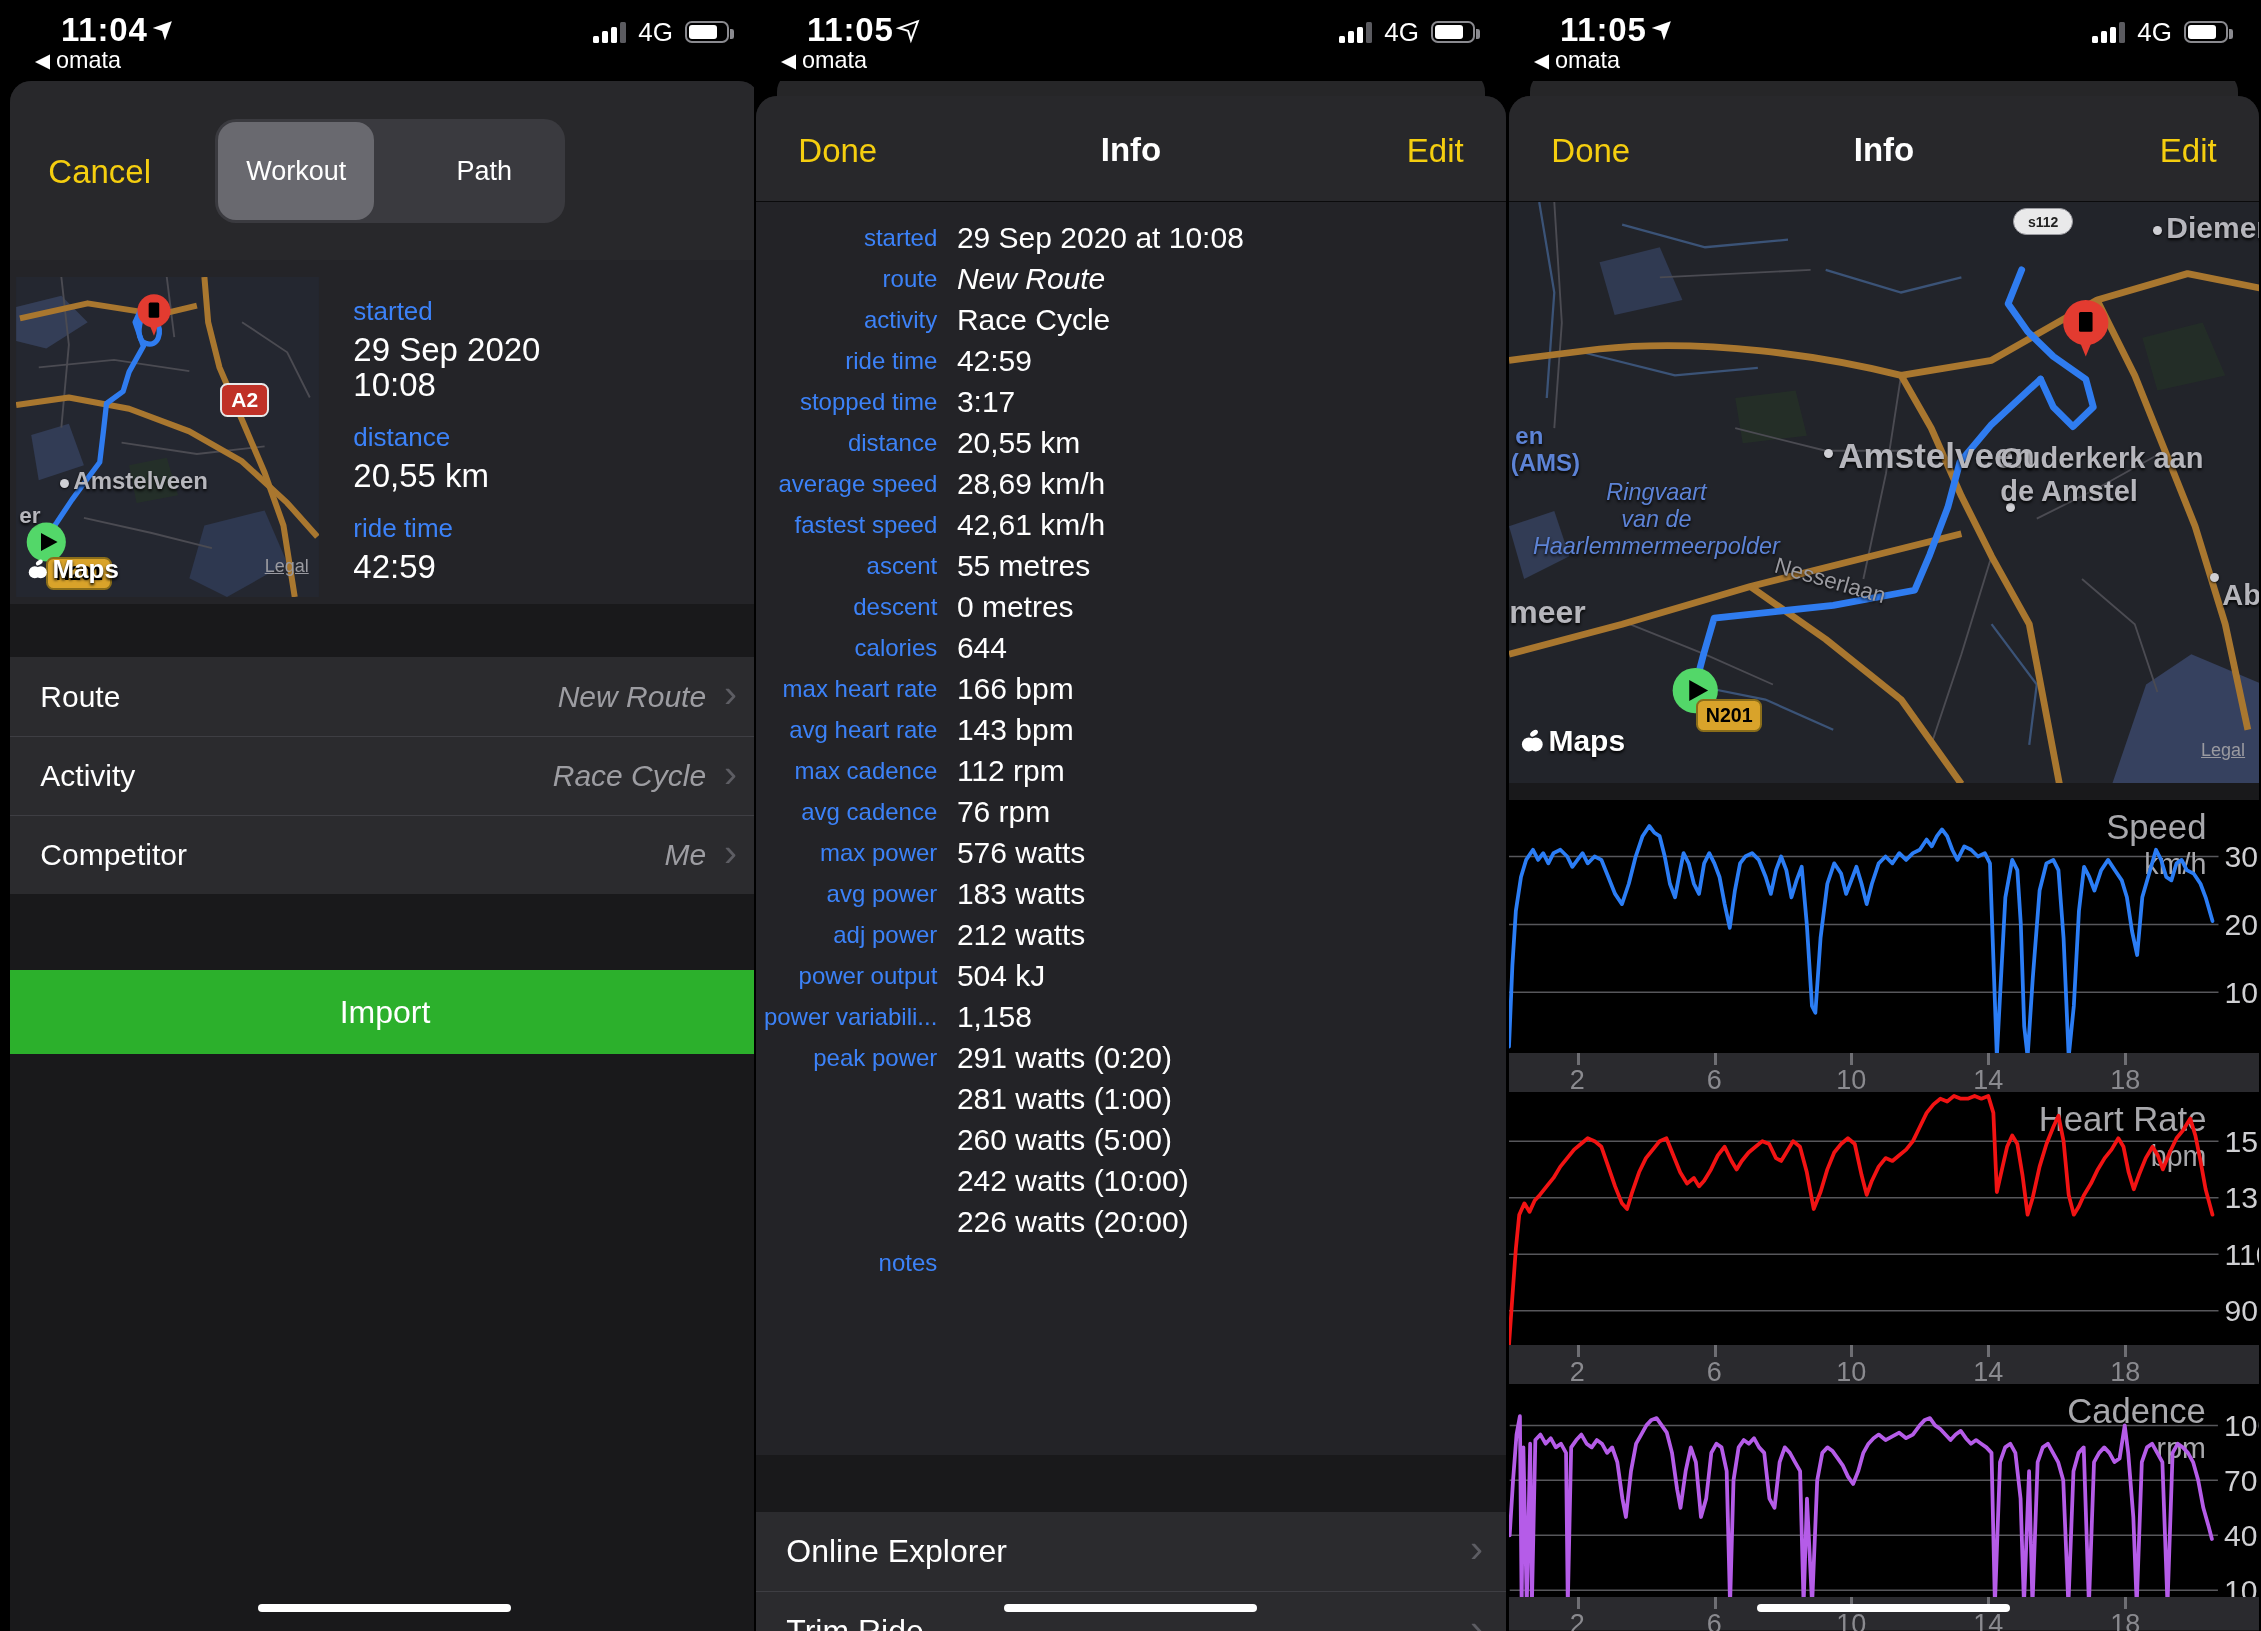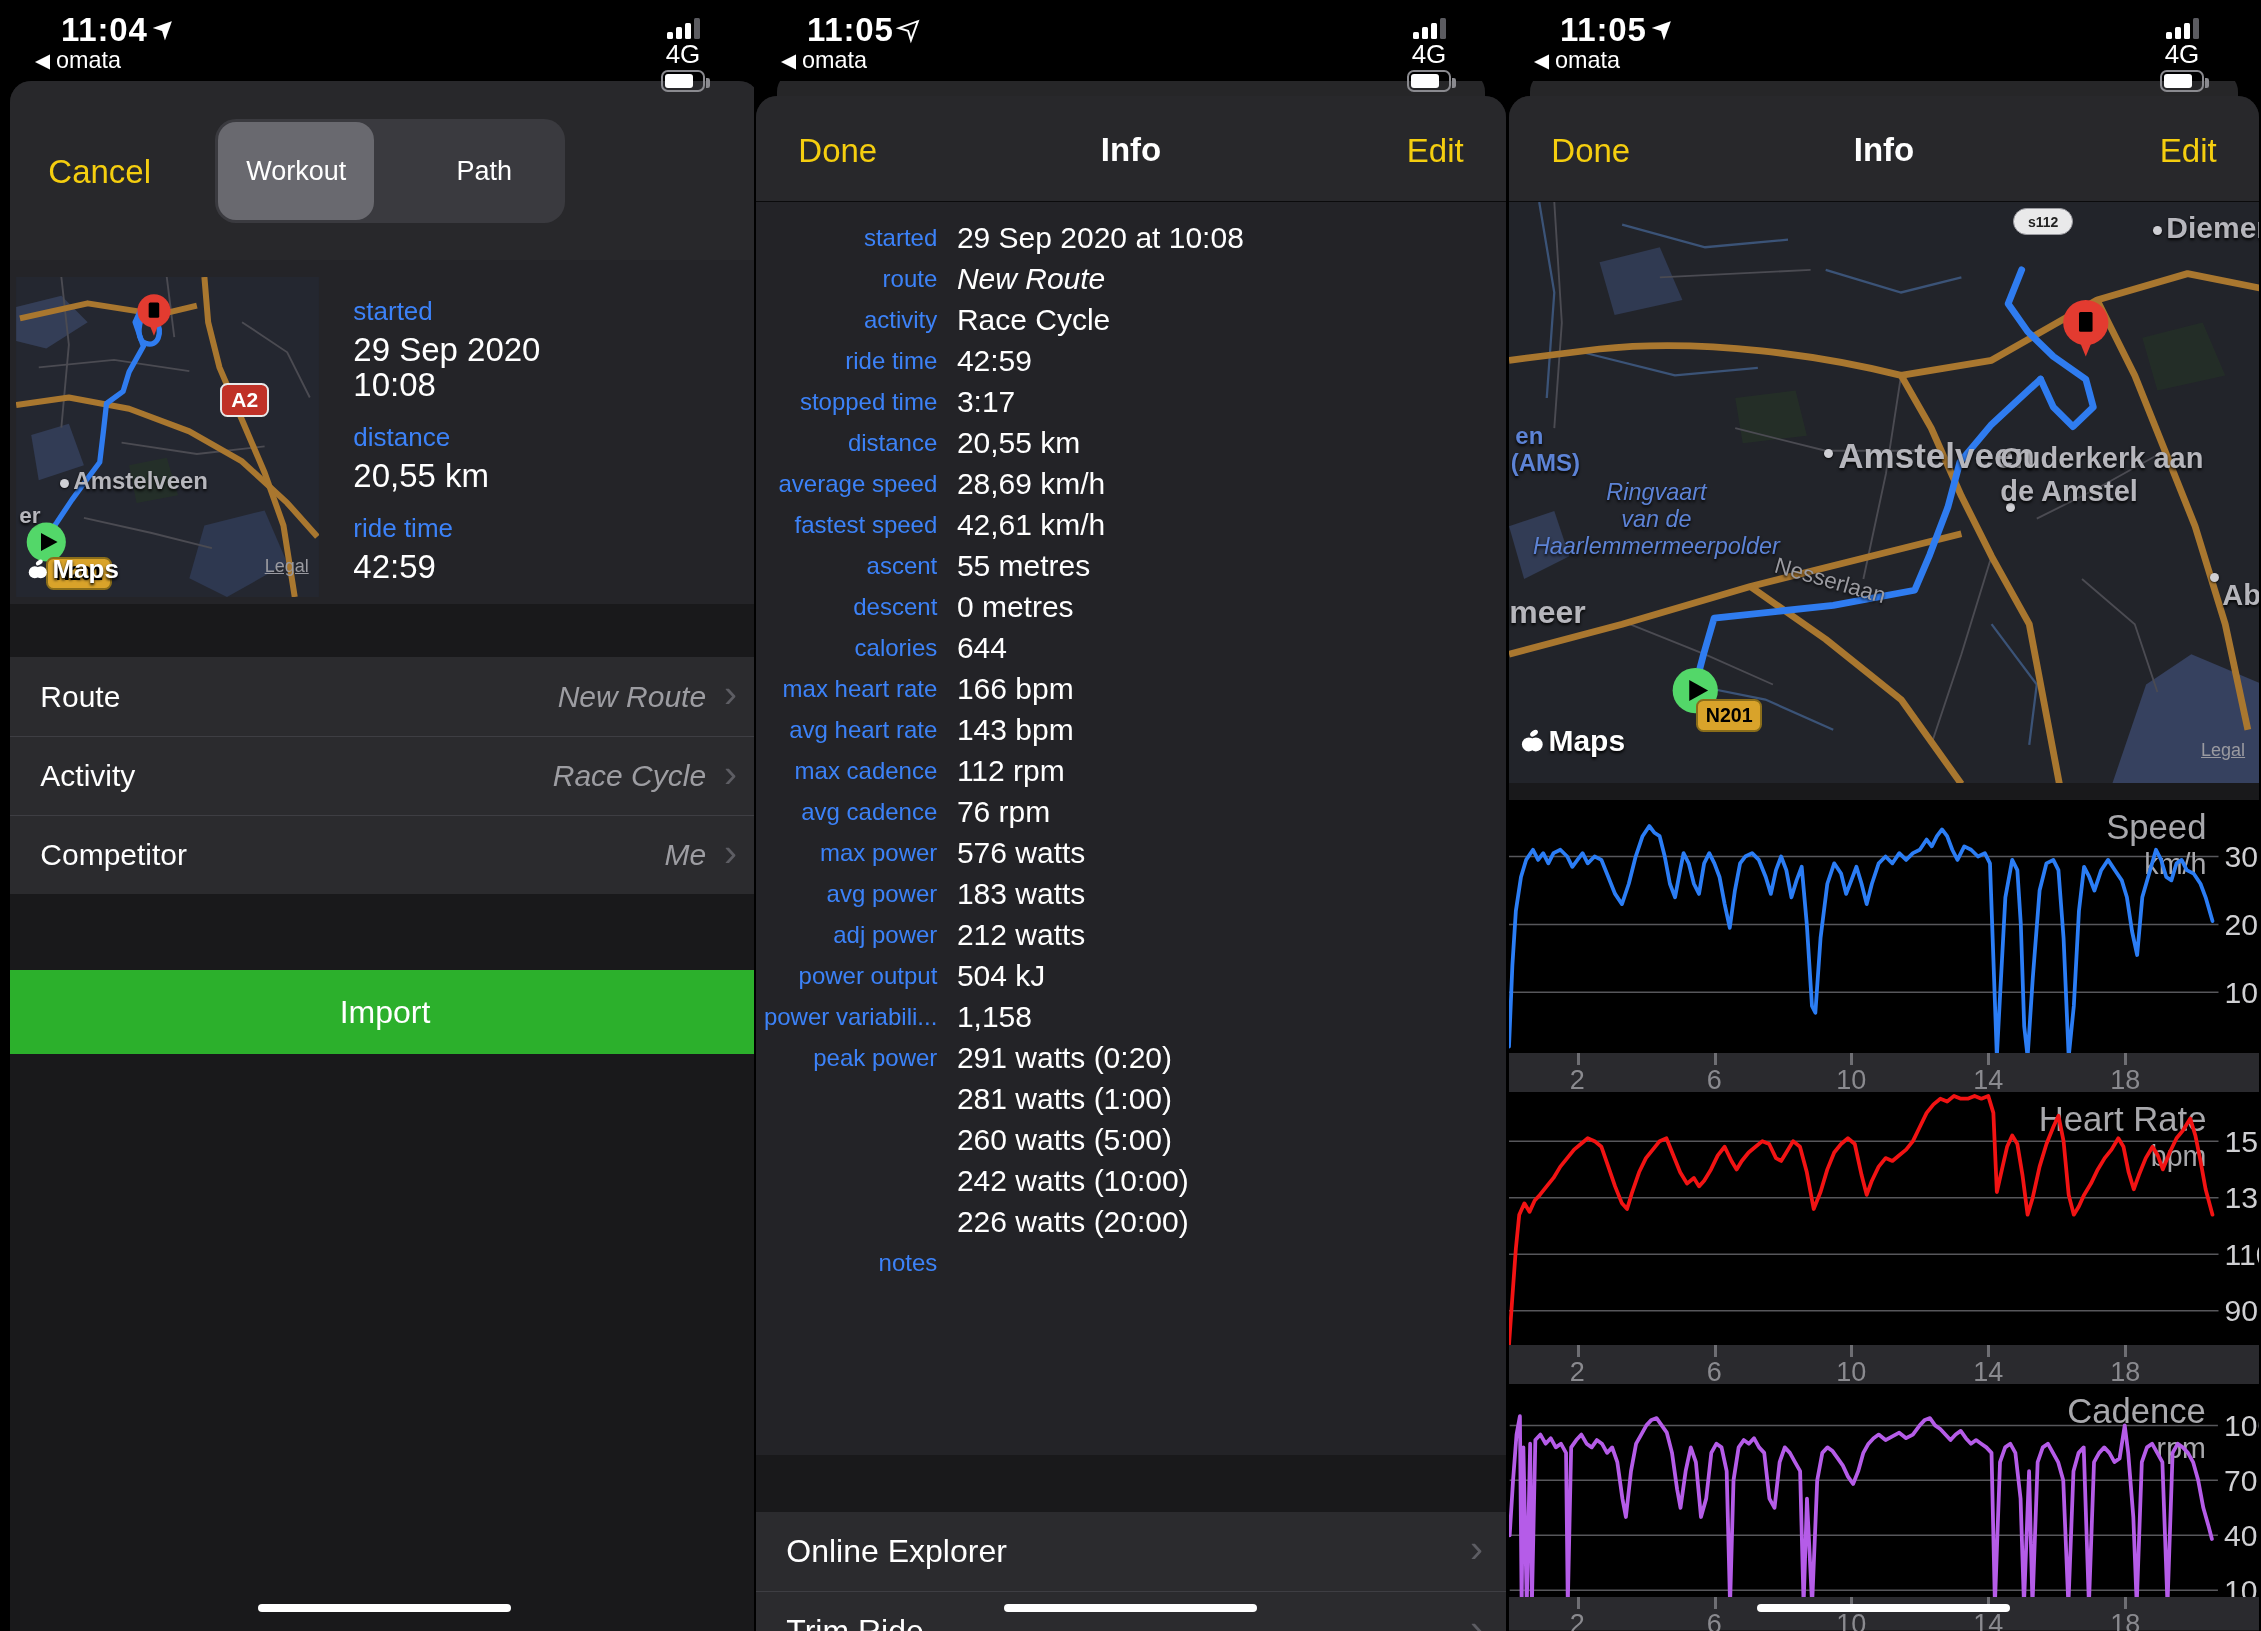--- a/index.html
+++ b/index.html
@@ -9,21 +9,21 @@
   .panel{position:absolute;top:0;width:754px;height:1631px;overflow:hidden;background:#000;}
   #panel-left{left:0;margin-left:8px;} #panel-middle{left:754px;} #panel-right{left:1507px;}
 
   
   .statusbar{position:absolute;top:0;left:0;width:100%;height:81px;background:#000;z-index:40;}
   .st-time{position:absolute;left:53px;top:10.6px;font-size:33px;font-weight:bold;letter-spacing:0.8px;}
   .st-arrow{position:absolute;left:145px;top:12px;font-size:27px;display:inline-block;transform:rotate(-45deg);color:#fff;}
   .st-arrow.hollow{color:transparent;-webkit-text-stroke:1.9px #fff;}
   .st-back{position:absolute;left:27px;top:47px;font-size:23.4px;color:#fff;display:flex;align-items:center;gap:6px;}
   .st-back .tri{font-size:19.6px;}
-  .st-right{position:absolute;right:57px;top:16.6px;display:flex;align-items:center;gap:0;flex-direction:column;}
+  .st-right{position:absolute;right:33px;top:16.6px;display:flex;align-items:center;gap:12px;}
   .bars{display:flex;align-items:flex-end;gap:3px;height:22.6px;}
   .bars i{display:block;width:6px;background:#fff;border-radius:1.5px;}
   .bars i.dim{background:#5b5b60;}
   .st-net{font-size:26px;color:#fff;}
   .batt{position:relative;width:44px;height:22px;border:2.3px solid #8a8a8f;border-radius:6.8px;}
   .batt i{position:absolute;left:2.3px;top:2.3px;bottom:2.3px;width:70%;background:#fff;border-radius:3px;}
   .batt::after{content:"";position:absolute;right:-6.8px;top:6px;width:3.8px;height:9.8px;background:#8a8a8f;border-radius:0 2.3px 2.3px 0;}
 
   
   .backcard{position:absolute;left:22.6px;right:22.6px;top:72px;height:53px;background:#262628;border-radius:19.6px 19.6px 0 0;}

